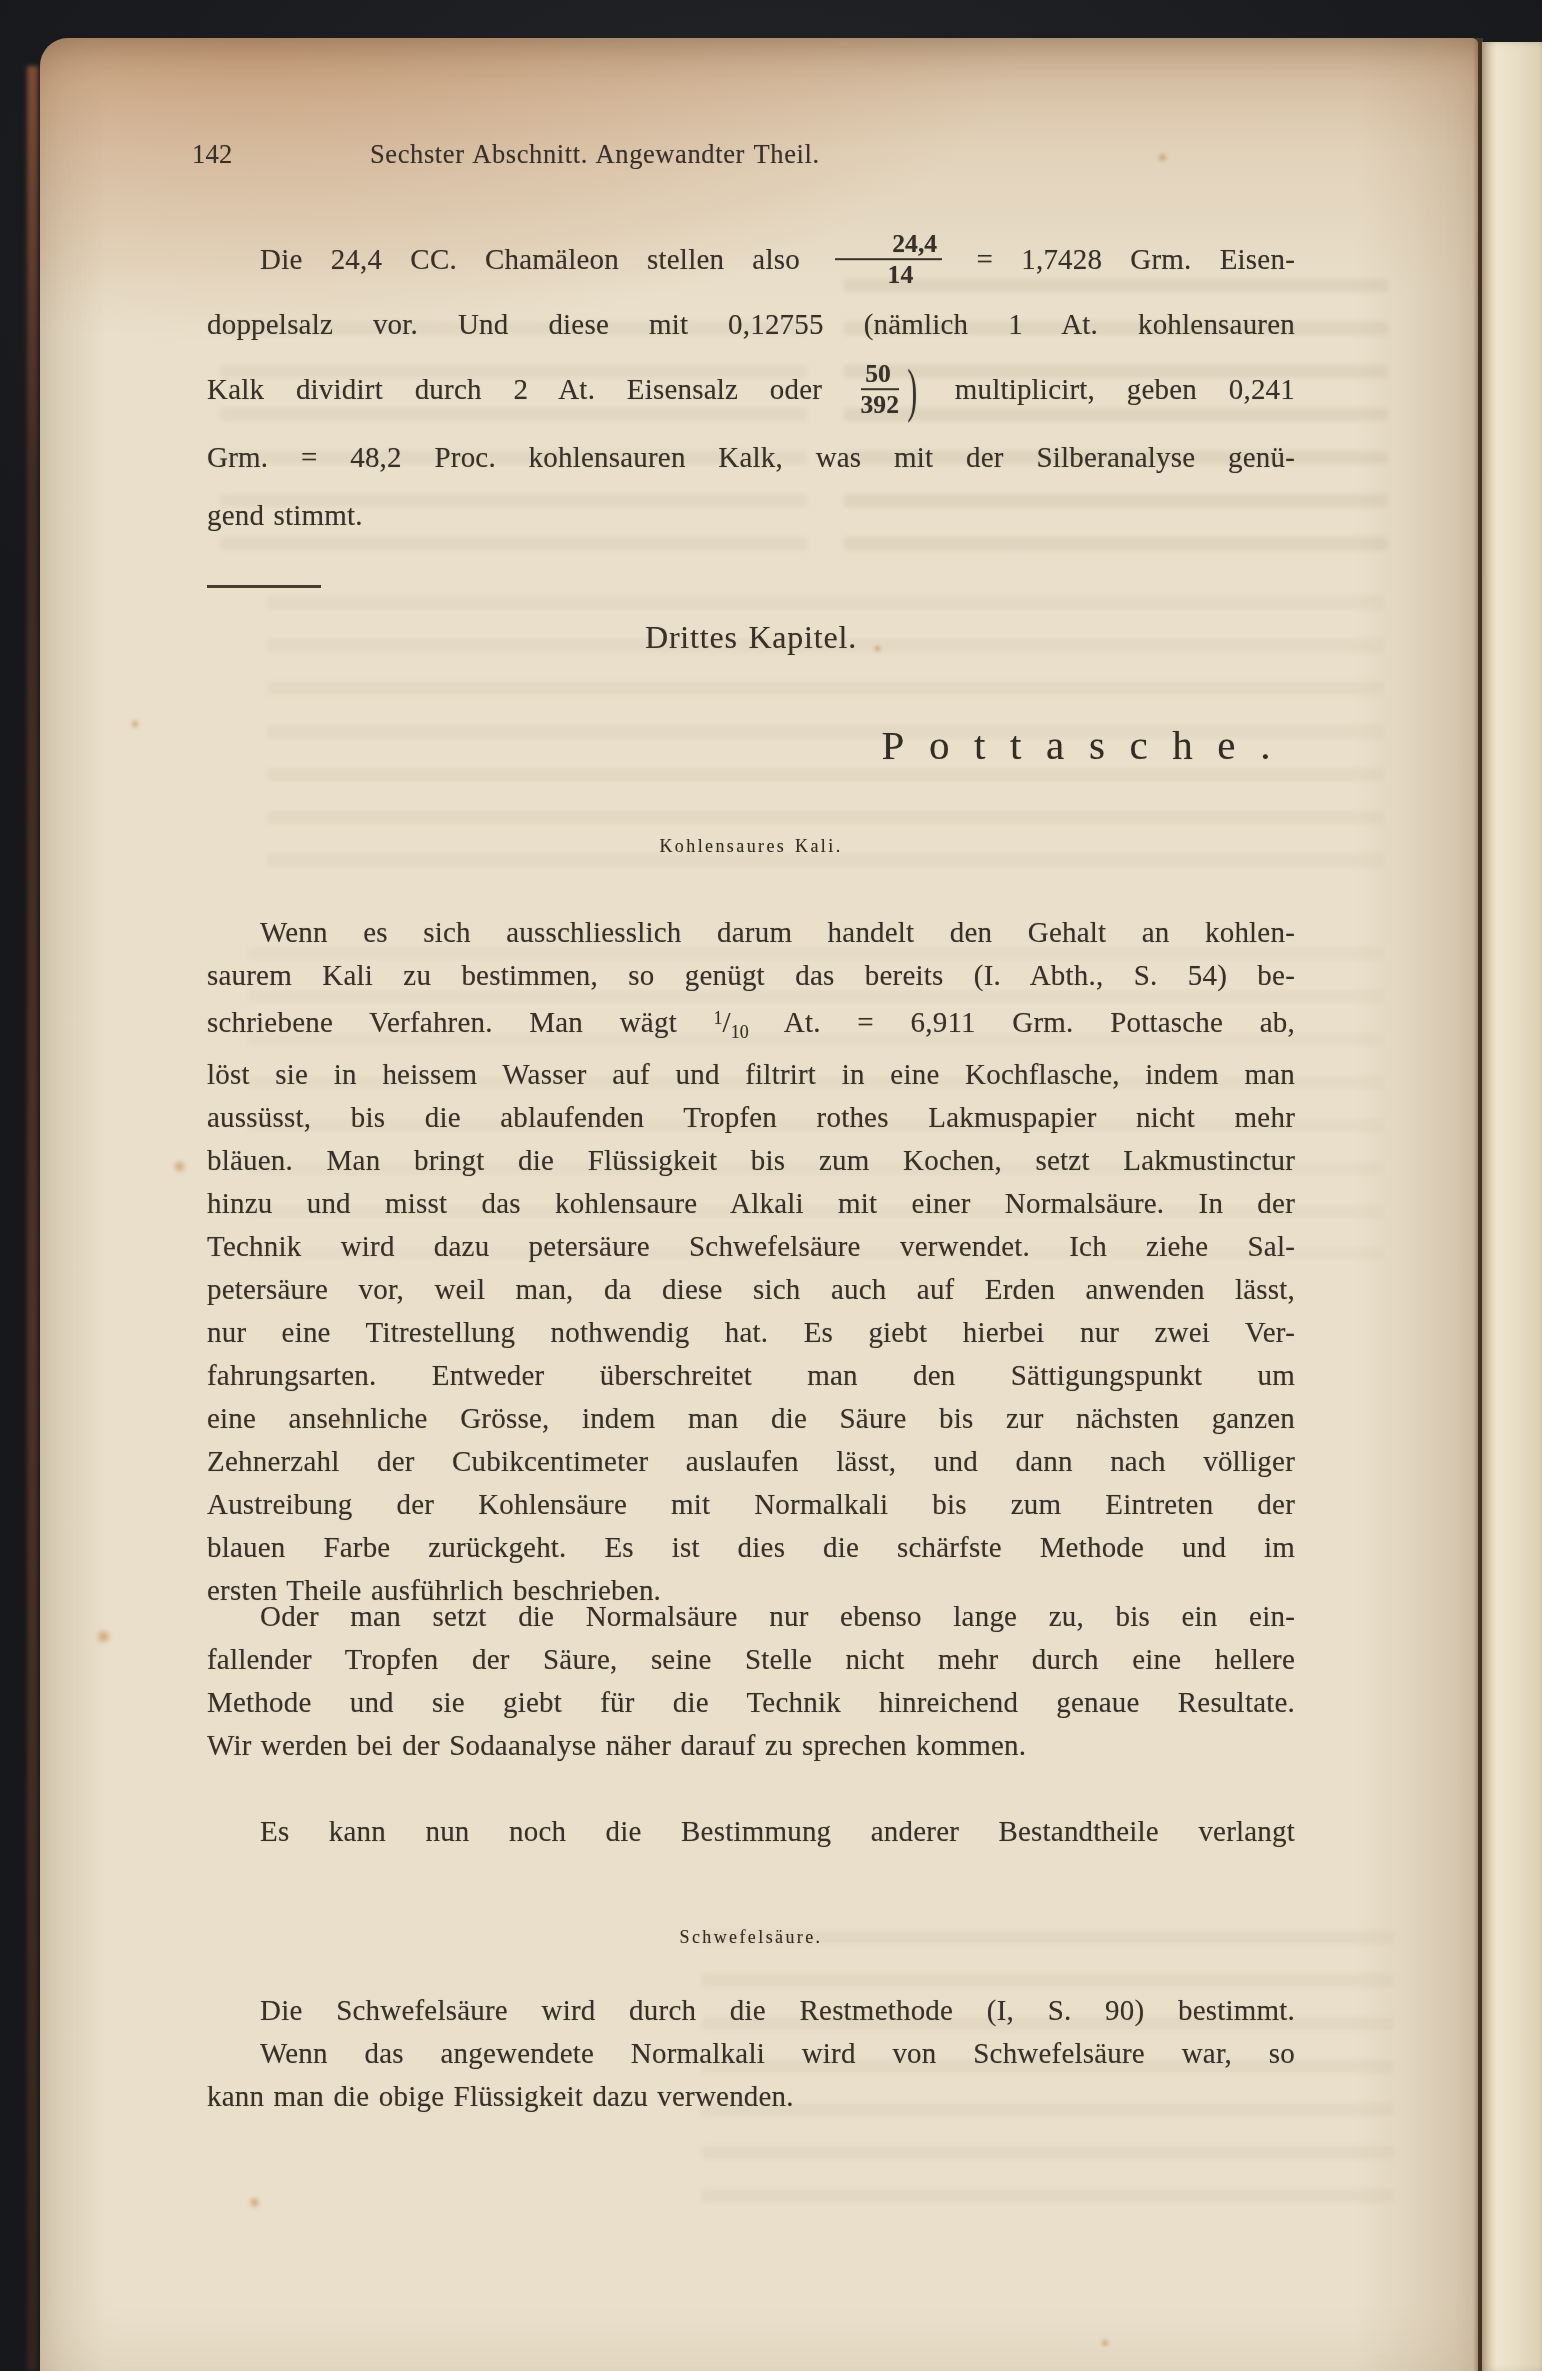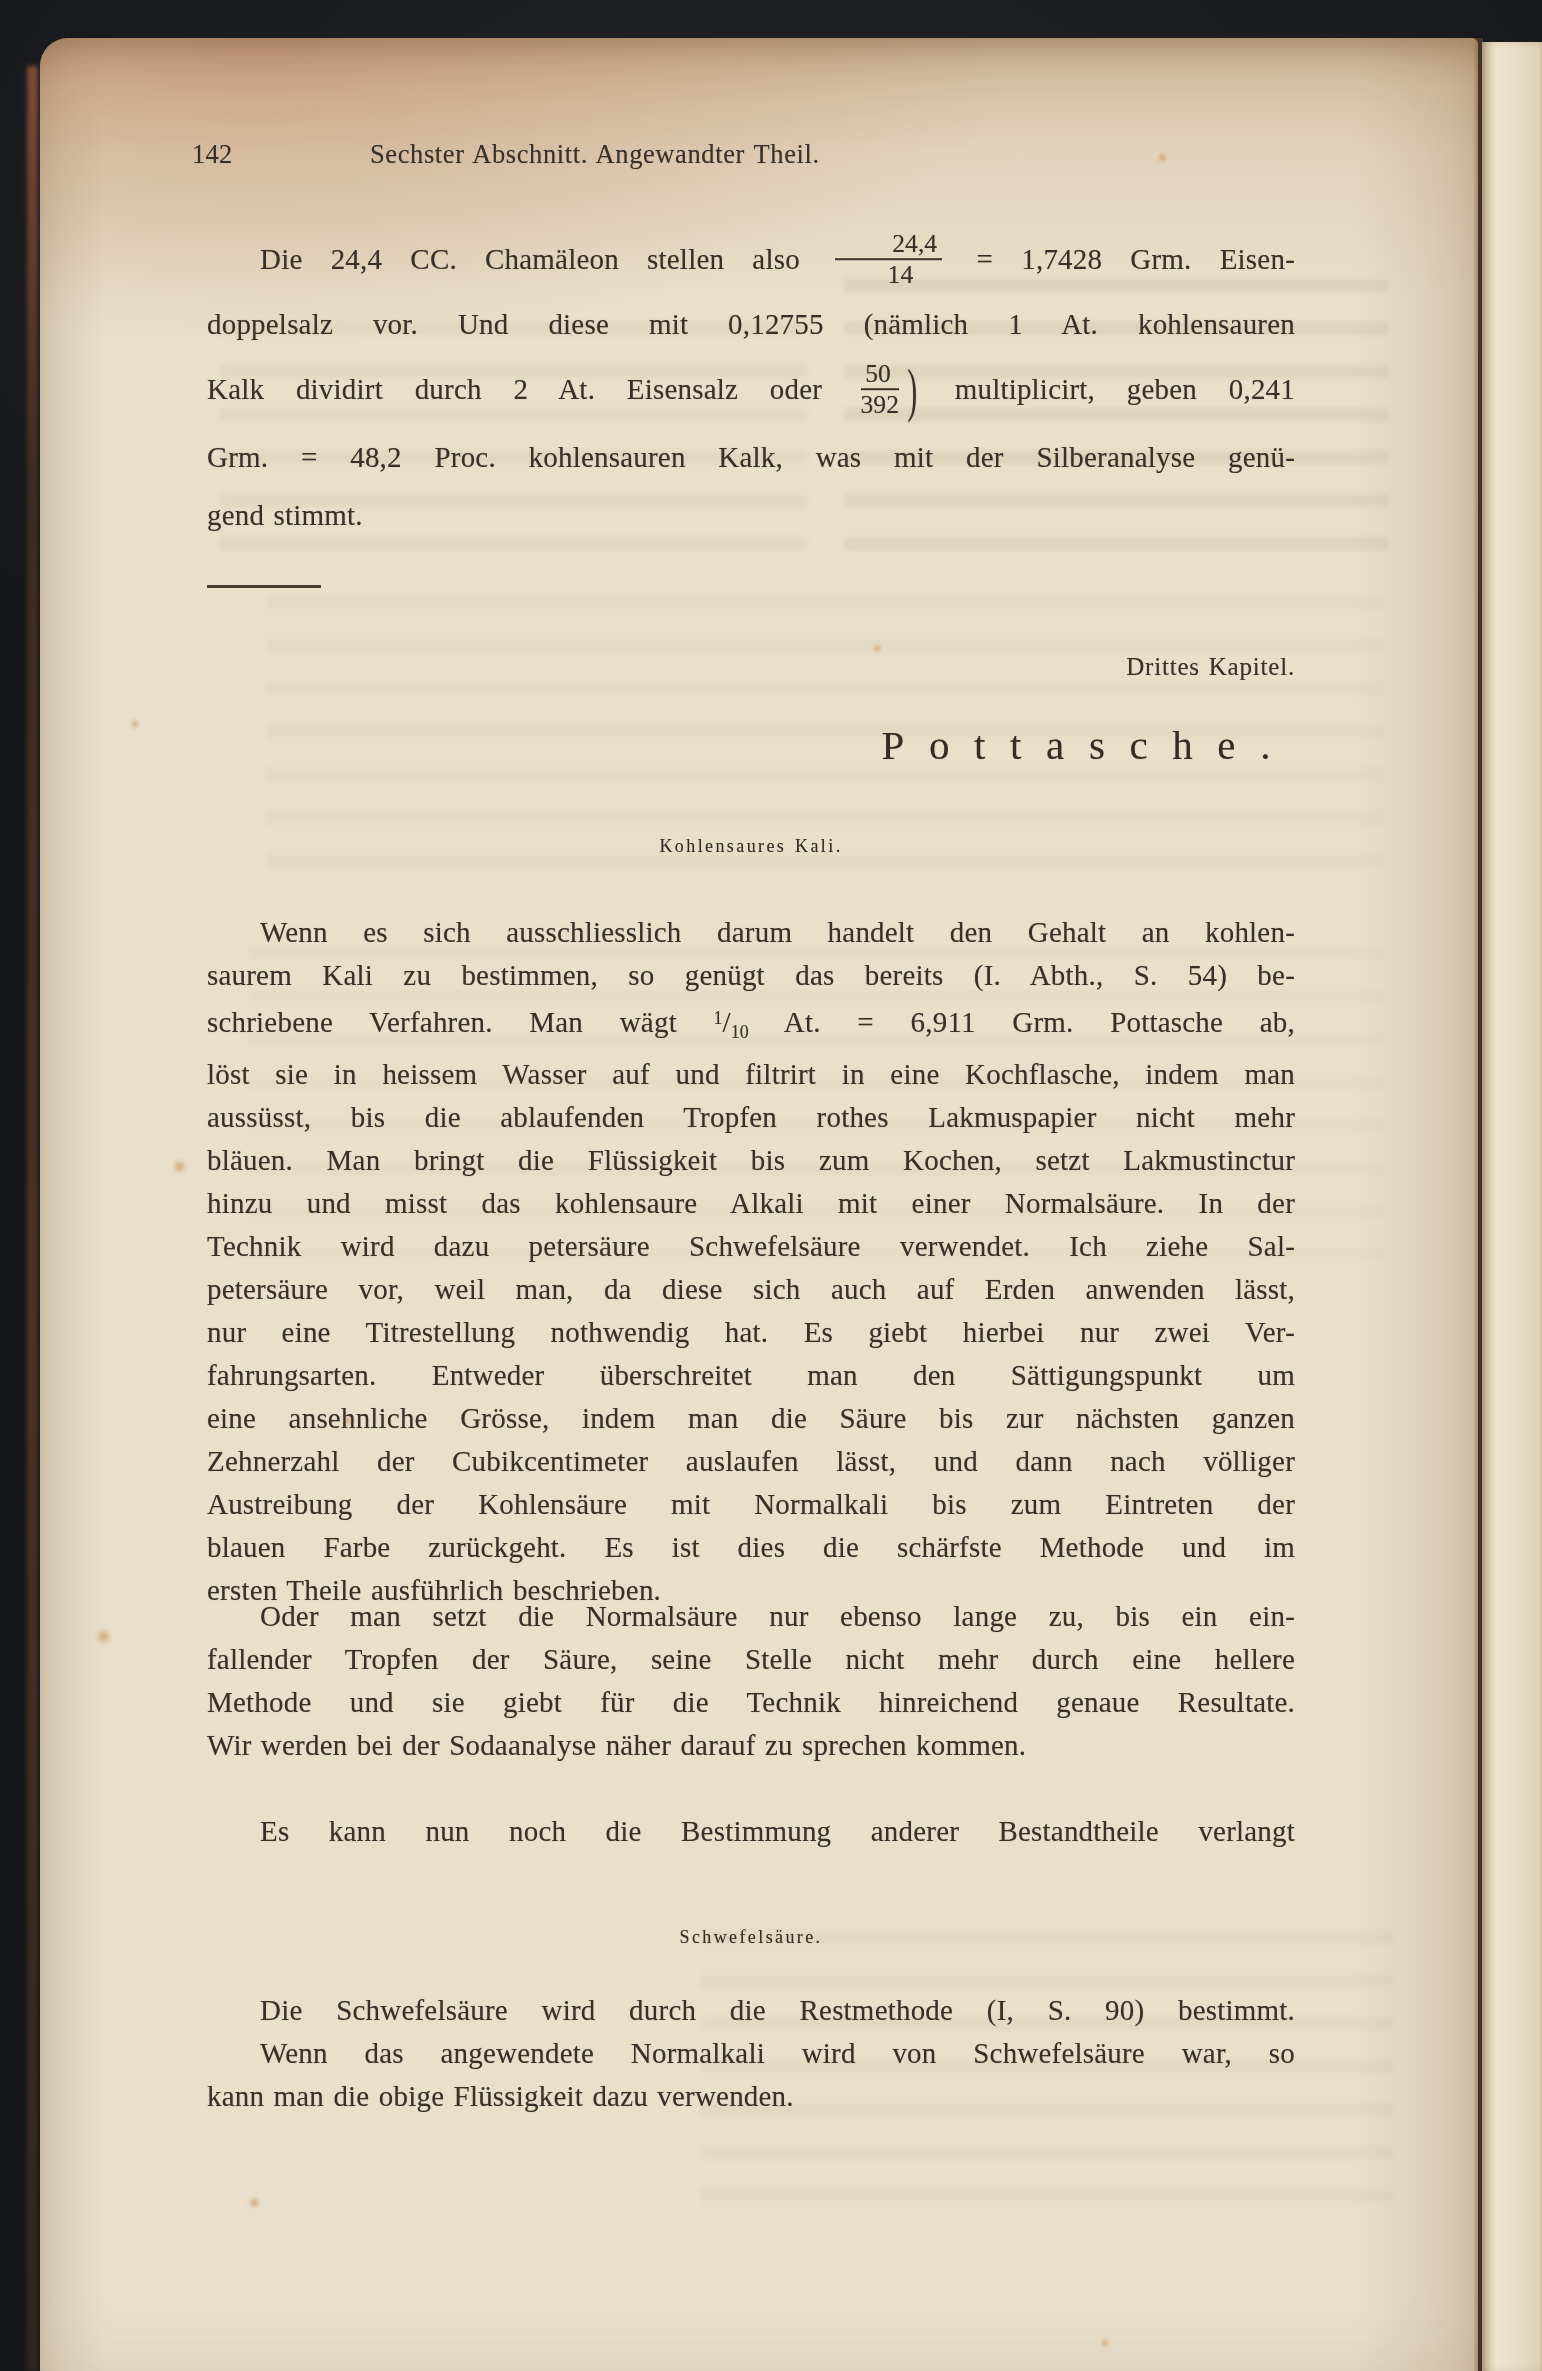--- a/index.html
+++ b/index.html
@@ -39,30 +39,30 @@
   .tline{text-align:justify;text-align-last:justify;white-space:nowrap;line-height:43px;}
   .tline.tlast{text-align-last:left;}
   .tline.indent{text-indent:53px;}
   .header-row{top:101px;height:38px;font-size:26.5px;}
   .page-number{position:absolute;left:-15px;top:0;}
   .running-title{position:absolute;left:163px;top:0;letter-spacing:0.6px;}
   .para1{top:189px;}
   .para1 .tline{line-height:65px;}
   .para1 .tline.tlast{line-height:51px;}
   .frac{display:inline-block;vertical-align:middle;text-align:center;margin:0 6.6px;transform:translateY(-2.8px);
-    font-size:25.6px;line-height:27.4px;letter-spacing:0;}
+    font-size:25.6px;line-height:27.4px;letter-spacing:0;font-weight:bold;}
   .frac .num{display:block;border-bottom:2.4px solid #3a332b;padding:0 4.7px 0.9px;}
   .frac .den{display:block;padding-top:0.9px;}
   .bigparen{display:inline-block;vertical-align:middle;transform:scaleY(2.05) translateY(-0.9px);font-size:29px;margin:0 5.7px 0 1.9px;}
   .ssfrac{white-space:nowrap;}
   .ssfrac sup{font-size:18px;vertical-align:7.6px;letter-spacing:0;}
   .ssfrac sub{font-size:18px;vertical-align:-5.7px;letter-spacing:0;}
   .spaced{letter-spacing:3.3px;}
   .divider{top:547px;left:286px;width:114px;height:2.8px;background:#463c30;right:auto;}
-  .kicker{top:615px;text-align:right;font-size:25px;letter-spacing:0.8px;}
+  .kicker{top:581px;text-align:center;font-size:32px;letter-spacing:0.8px;}
   .chapter-title{top:683px;text-align:right;font-size:41px;letter-spacing:.6em;color:#332d26;}
   .sec-heading{text-align:center;font-size:18px;letter-spacing:2.4px;color:#342e27;}
   .s1-heading{top:798px;}
   .s2-heading{top:1889px;}
   .para2{top:873px;}
   .para3{top:1557px;}
   .para4{top:1772px;}
   .para5a{top:1951px;}
   .para5b{top:1994px;}
 </style>

